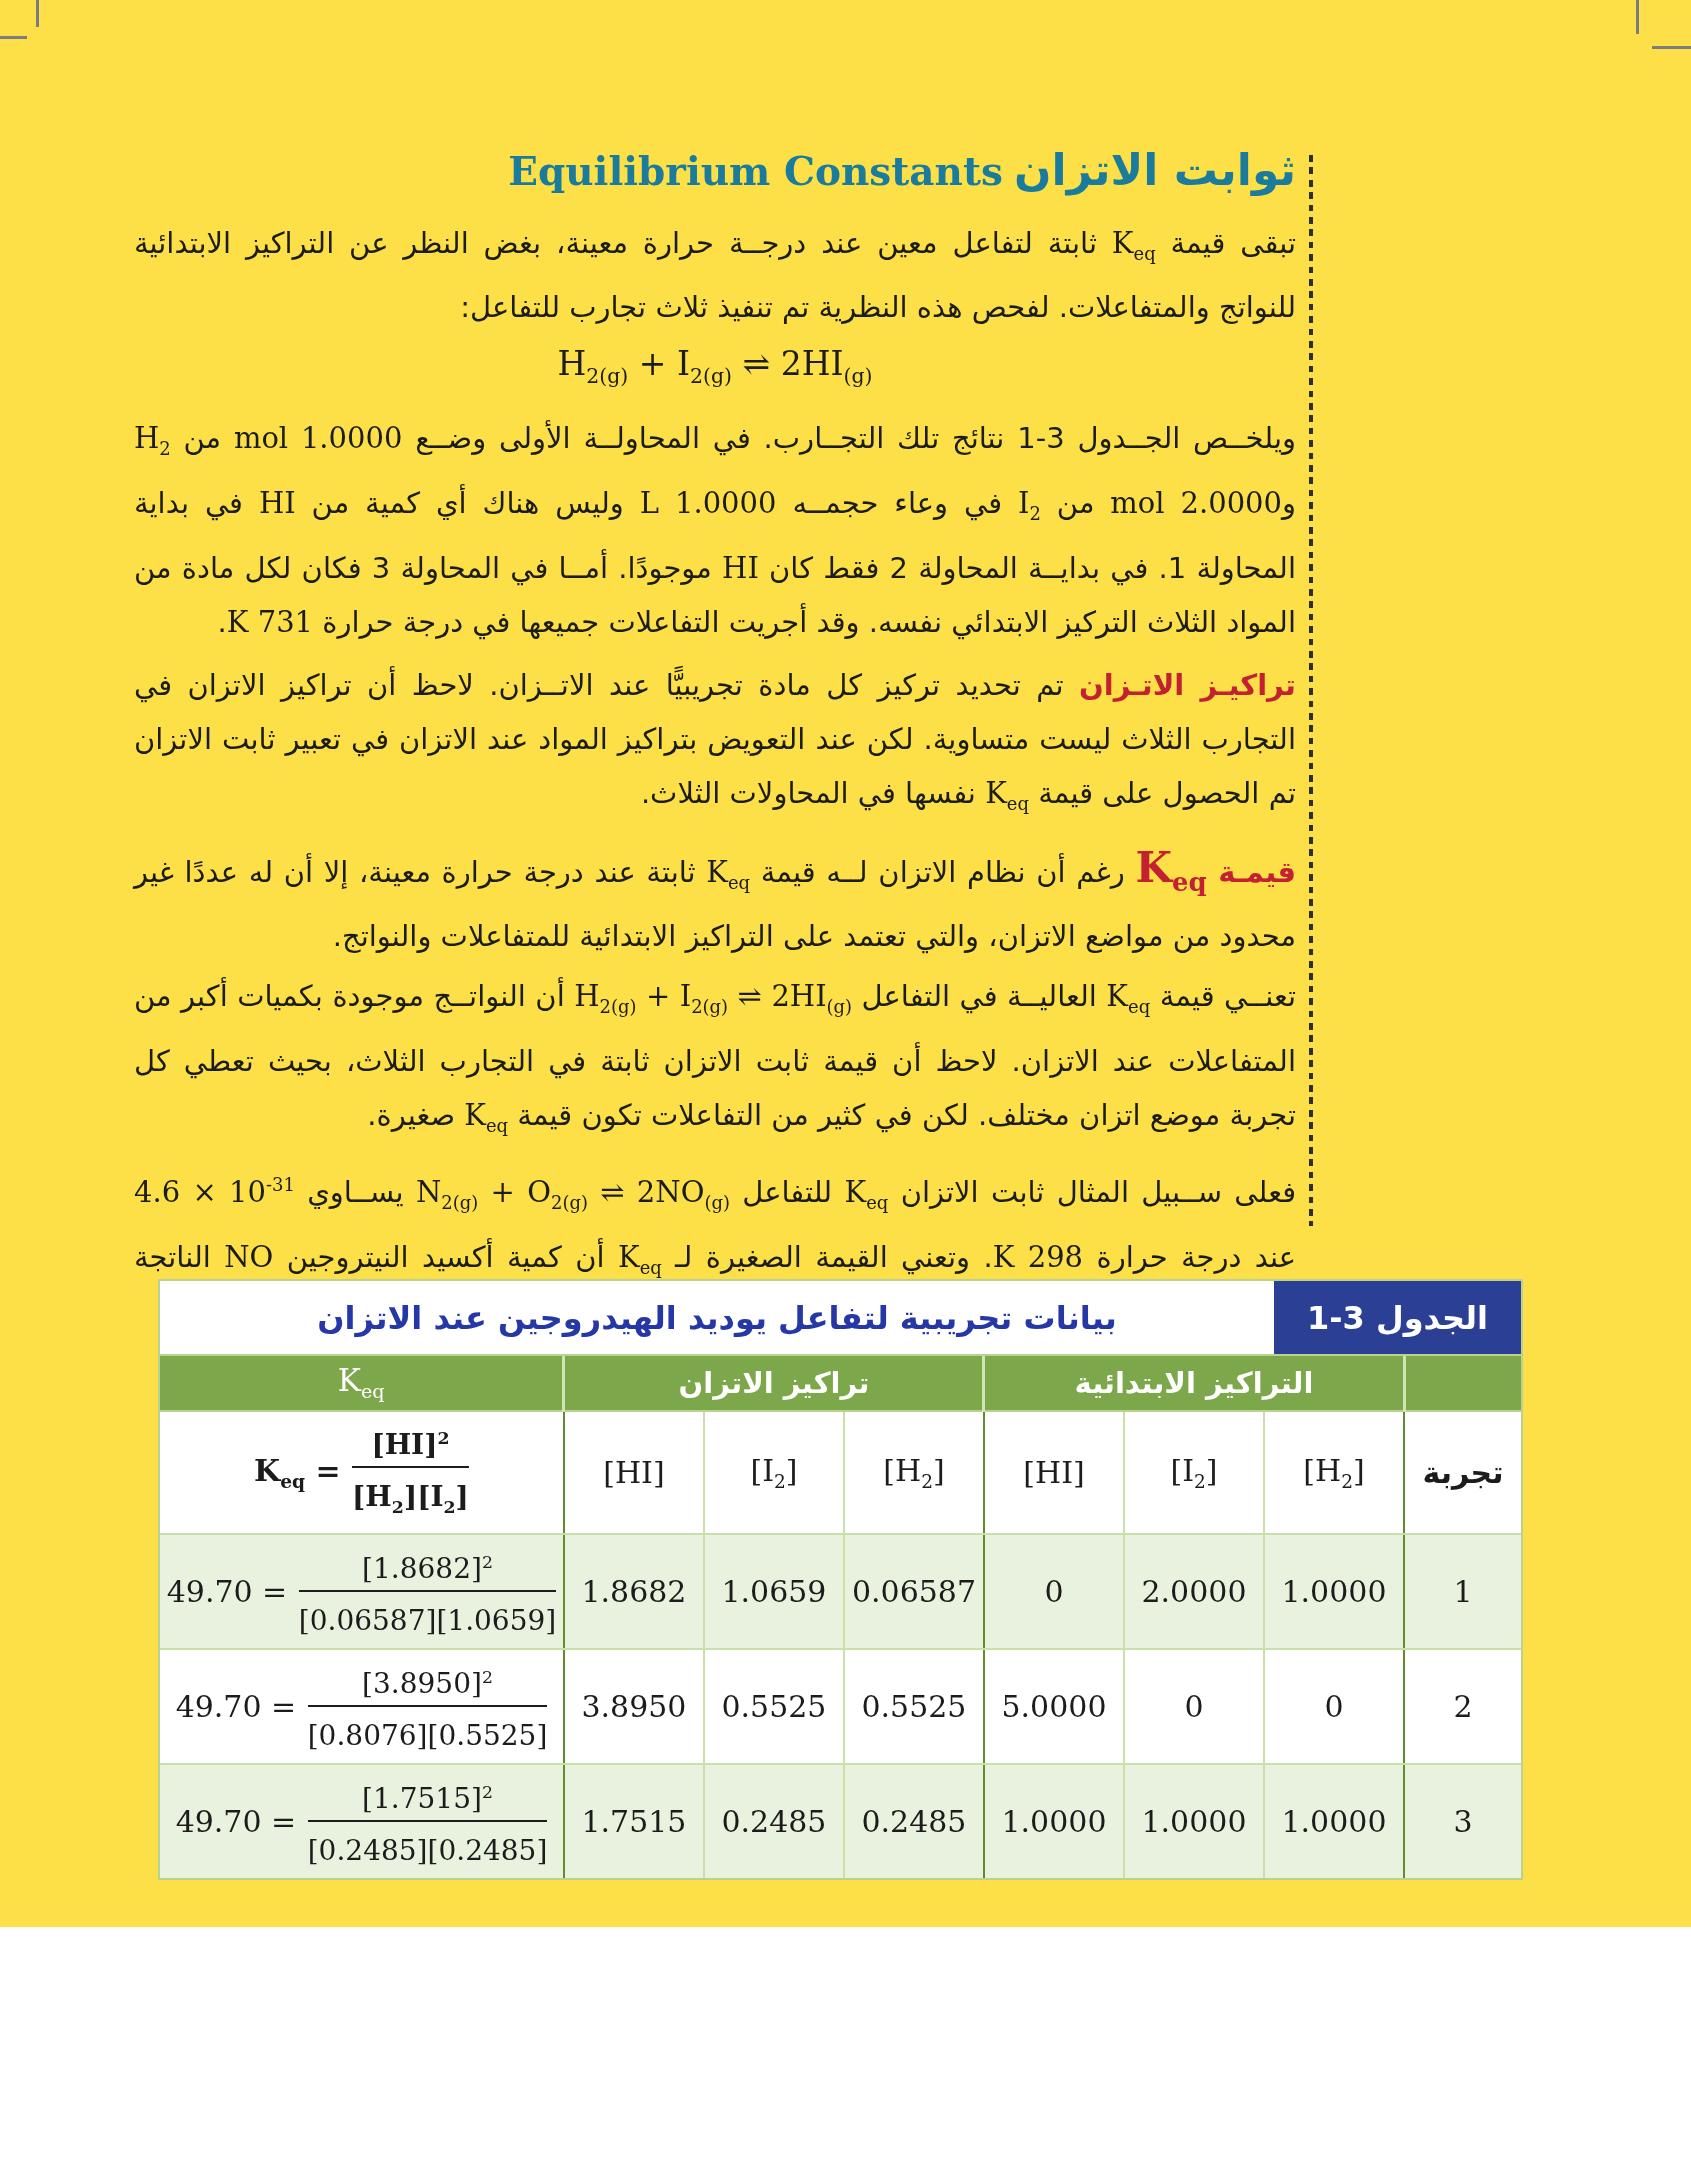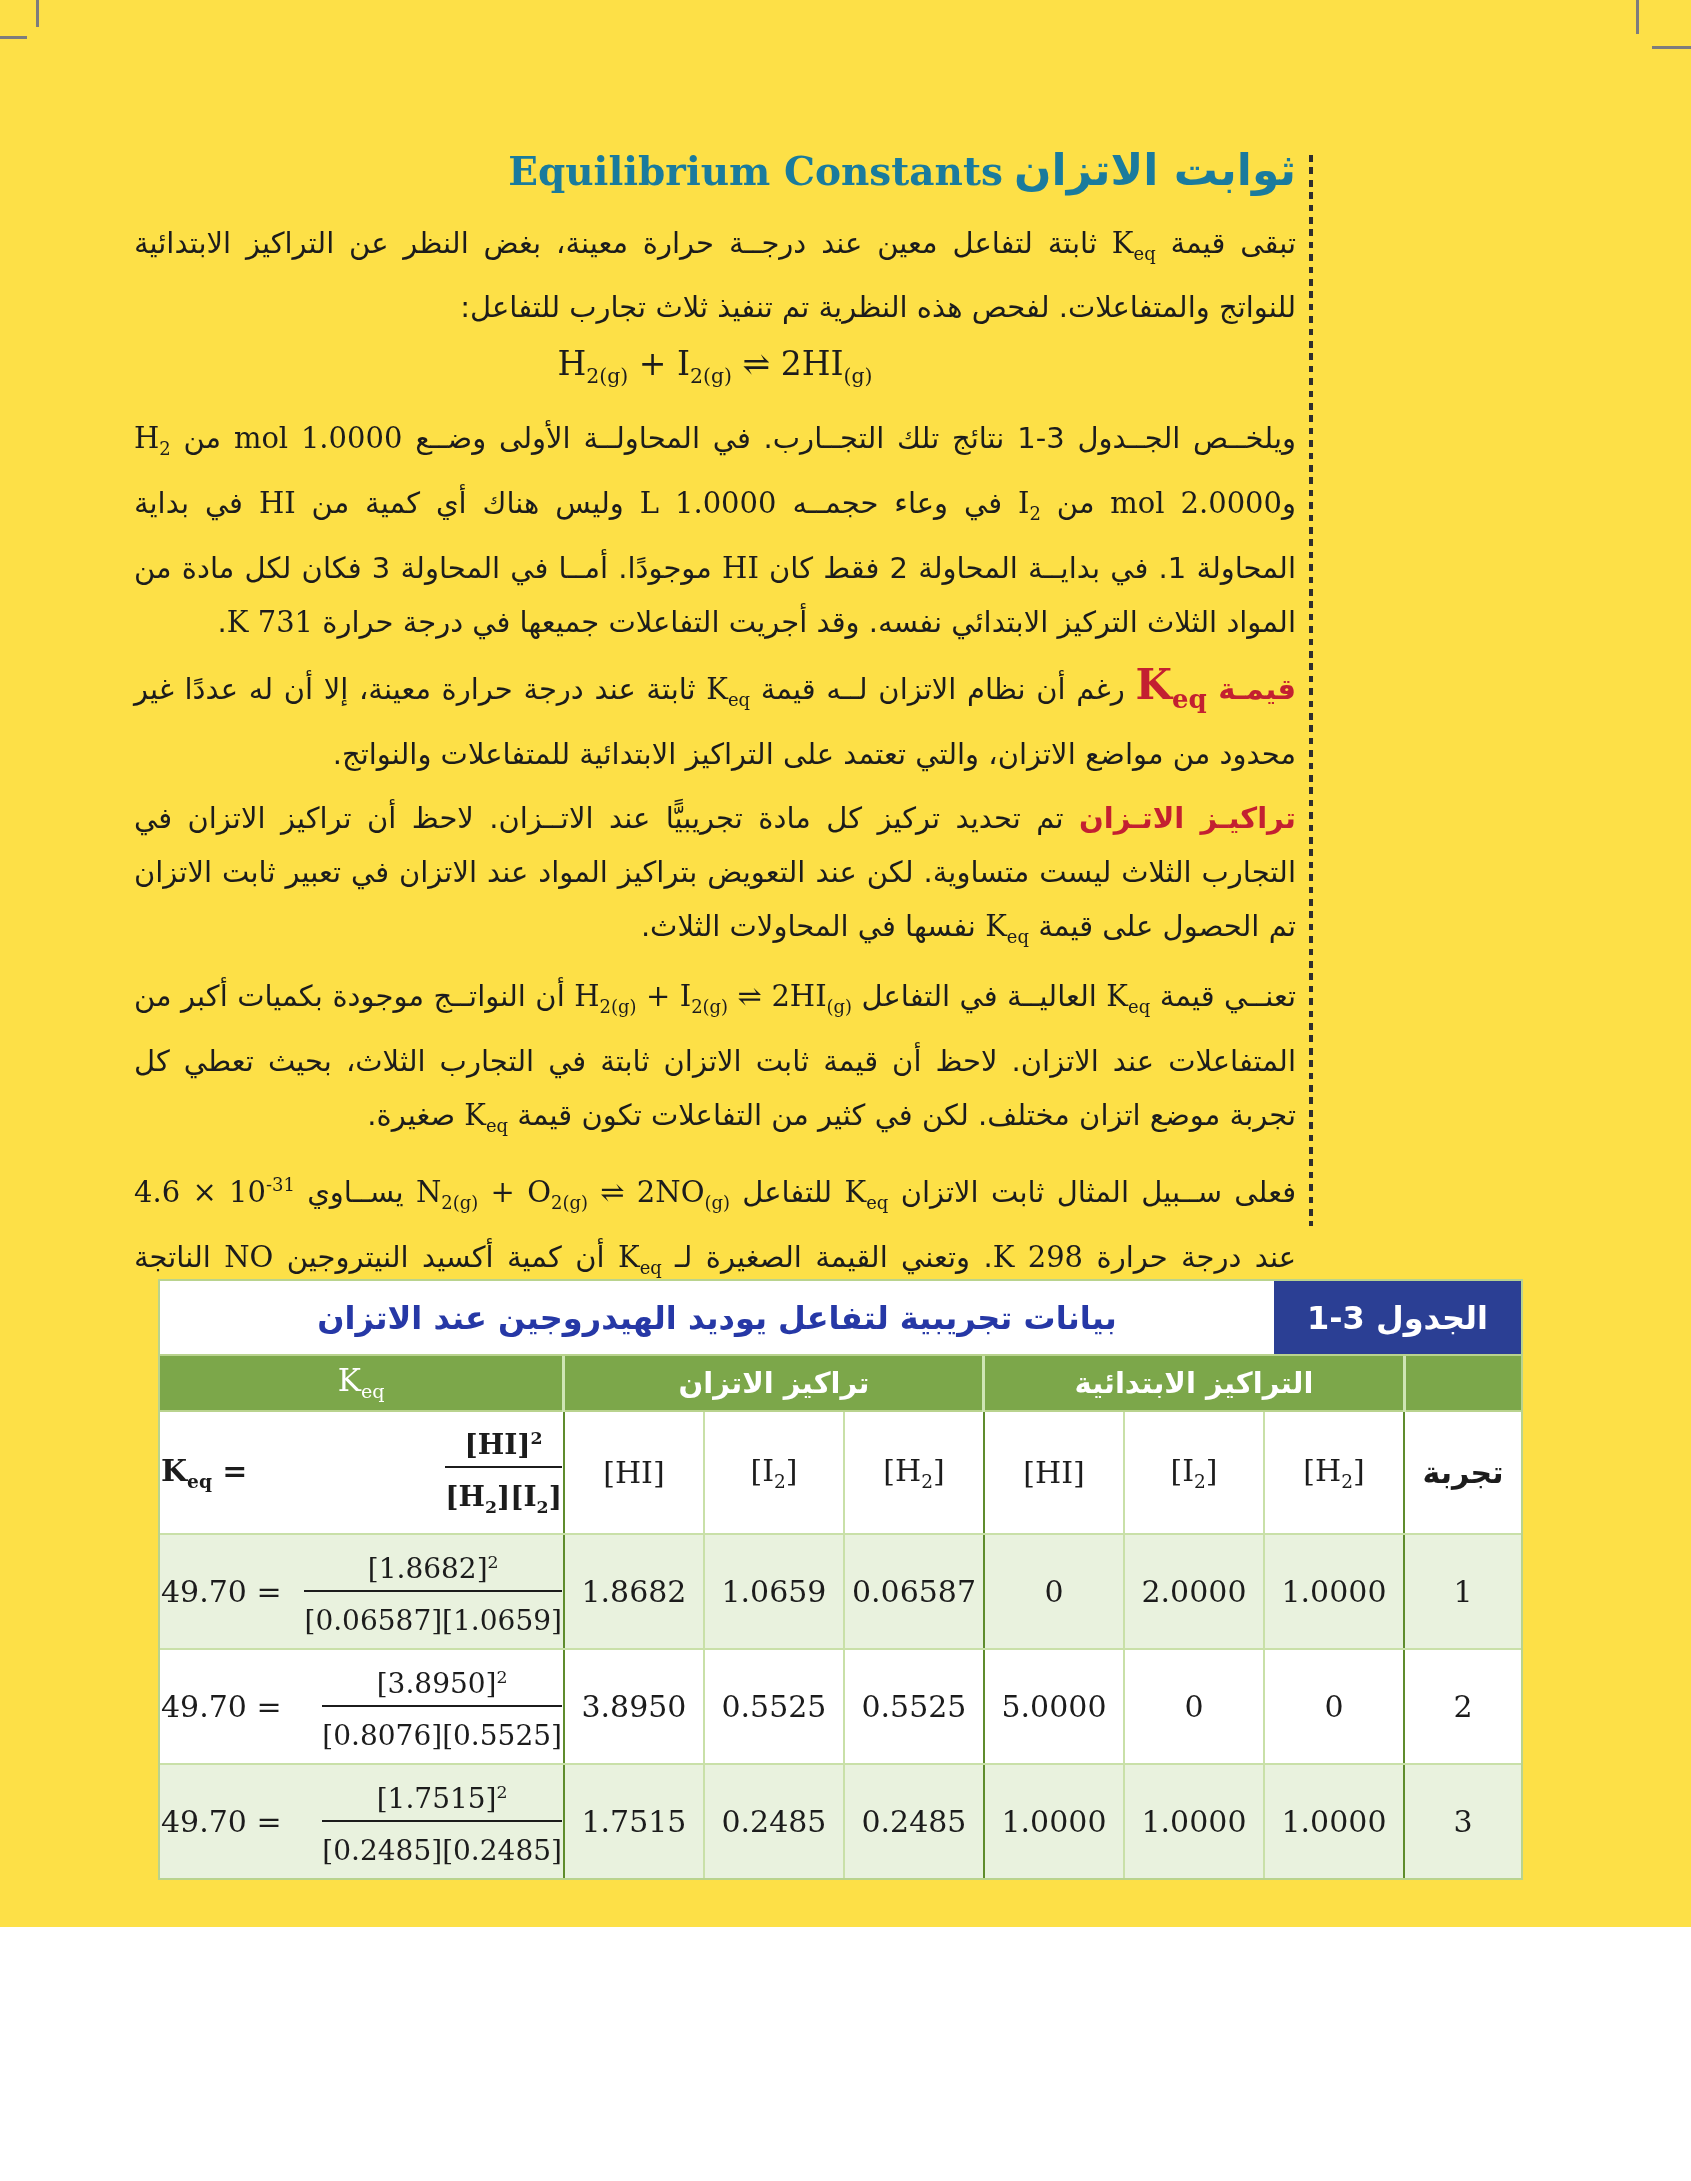--- a/index.html
+++ b/index.html
@@ -39,21 +39,21 @@
   tr.group th.gk{font-family:"DejaVu Serif","Liberation Serif",serif;font-weight:normal;font-size:31px;}
   tr.sub th{height:119px;background:#fff;font-size:30px;}
   tr.sub th.serif, td.serif{font-family:"DejaVu Serif","Liberation Serif",serif;font-weight:normal;}
   tr.sub th.c-exp{font-weight:bold;font-size:30px;}
   tr.sub th, tr.data td{border-bottom:2.9px solid #c9e0a8;}
   tr.data:last-child td{border-bottom:none;}
   tr.data td{height:111px;text-align:center;font-size:30px;}
   tr.shade td{background:#e9f2de;}
   .bl-d{border-left:2.9px solid #5f8c2d;}
   .bl-l{border-left:2.9px solid #c9e0a8;}
-  .kwrap{direction:ltr;display:flex;align-items:center;justify-content:space-between;gap:11.5px;
+  .kwrap{direction:ltr;display:flex;align-items:center;justify-content:center;gap:11.5px;
          font-family:"DejaVu Serif","Liberation Serif",serif;font-size:30px;}
   .frac{display:inline-flex;flex-direction:column;text-align:center;font-size:28px;line-height:38px;}
   .frac .num{border-bottom:2.9px solid #1c1c1c;padding:0 5.7px 1.9px 5.7px;}
   .frac .den{padding-top:10px;}
   
   .page-badge{position:absolute;left:1470px;top:2003px;width:71px;height:71px;border-radius:15.3px;
     background:linear-gradient(180deg,#b0473f 0%,#9d1e20 40%,#8a1517 100%);
     color:#fff;display:flex;align-items:center;justify-content:center;
     font-family:"DejaVu Serif","Liberation Serif",serif;font-weight:bold;font-size:38px;}
 </style>
@@ -76,23 +76,23 @@
       <span class="t-ar">ثوابت الاتزان</span>
       <span class="t-en" dir="ltr">Equilibrium Constants</span>
     </h1>
 
     <p class="body">تبقى قيمة <i class="lt">K<sub>eq</sub></i> ثابتة لتفاعل معين عند درجــة حرارة معينة، بغض النظر عن التراكيز الابتدائية للنواتج والمتفاعلات. لفحص هذه النظرية تم تنفيذ ثلاث تجارب للتفاعل:</p>
 
     <div class="equation">H<sub>2(g)</sub> + I<sub>2(g)</sub> ⇌ 2HI<sub>(g)</sub></div>
 
     <p class="body">ويلخــص الجــدول 3-1 نتائج تلك التجــارب. في المحاولــة الأولى وضــع <i class="lt">1.0000 mol</i> من <i class="lt">H<sub>2</sub></i> و<i class="lt">2.0000 mol</i> من <i class="lt">I<sub>2</sub></i> في وعاء حجمــه <i class="lt">1.0000 L</i> وليس هناك أي كمية من <i class="lt">HI</i> في بداية المحاولة 1. في بدايــة المحاولة 2 فقط كان <i class="lt">HI</i> موجودًا. أمــا في المحاولة 3 فكان لكل مادة من المواد الثلاث التركيز الابتدائي نفسه. وقد أجريت التفاعلات جميعها في درجة حرارة <i class="lt">731 K</i>.</p>
 
+    <p class="body sp"><span class="lead-red">تراكيـز الاتـزان</span> <span>تم تحديد تركيز كل مادة تجريبيًّا عند الاتــزان. لاحظ أن تراكيز الاتزان في التجارب الثلاث ليست متساوية. لكن عند التعويض بتراكيز المواد عند الاتزان في تعبير ثابت الاتزان تم الحصول على قيمة <i class="lt">K<sub>eq</sub></i> نفسها في المحاولات الثلاث.</span></p>
+
     <p class="body sp"><span class="lead-red">قيمـة </span><span class="lead-keq">K<sub>eq</sub></span> <span>رغم أن نظام الاتزان لــه قيمة <i class="lt">K<sub>eq</sub></i> ثابتة عند درجة حرارة معينة، إلا أن له عددًا غير محدود من مواضع الاتزان، والتي تعتمد على التراكيز الابتدائية للمتفاعلات والنواتج.</span></p>
-
-    <p class="body sp"><span class="lead-red">تراكيـز الاتـزان</span> <span>تم تحديد تركيز كل مادة تجريبيًّا عند الاتــزان. لاحظ أن تراكيز الاتزان في التجارب الثلاث ليست متساوية. لكن عند التعويض بتراكيز المواد عند الاتزان في تعبير ثابت الاتزان تم الحصول على قيمة <i class="lt">K<sub>eq</sub></i> نفسها في المحاولات الثلاث.</span></p>
 
     <p class="body">تعنــي قيمة <i class="lt">K<sub>eq</sub></i> العاليــة في التفاعل <span dir="ltr" class="lt">H<sub>2(g)</sub> + I<sub>2(g)</sub> ⇌ 2HI<sub>(g)</sub></span> أن النواتــج موجودة بكميات أكبر من المتفاعلات عند الاتزان. لاحظ أن قيمة ثابت الاتزان ثابتة في التجارب الثلاث، بحيث تعطي كل تجربة موضع اتزان مختلف. لكن في كثير من التفاعلات تكون قيمة <i class="lt">K<sub>eq</sub></i> صغيرة.</p>
 
     <p class="body">فعلى ســبيل المثال ثابت الاتزان <i class="lt">K<sub>eq</sub></i> للتفاعل <span dir="ltr" class="lt">N<sub>2(g)</sub> + O<sub>2(g)</sub> ⇌ 2NO<sub>(g)</sub></span> يســاوي <span dir="ltr" class="lt">4.6 × 10<sup>-31</sup></span> عند درجة حرارة <i class="lt">298 K</i>. وتعني القيمة الصغيرة لـ <i class="lt">K<sub>eq</sub></i> أن كمية أكسيد النيتروجين <i class="lt">NO</i> الناتجة عمليًّا تكون شبه معدومة عند الاتزان.</p>
   </div>
 
   <div class="table-wrap">
     <div class="t-titlebar">
       <div class="t-num">الجدول 3-1</div>
       <div class="t-title">بيانات تجريبية لتفاعل يوديد الهيدروجين عند الاتزان</div>

